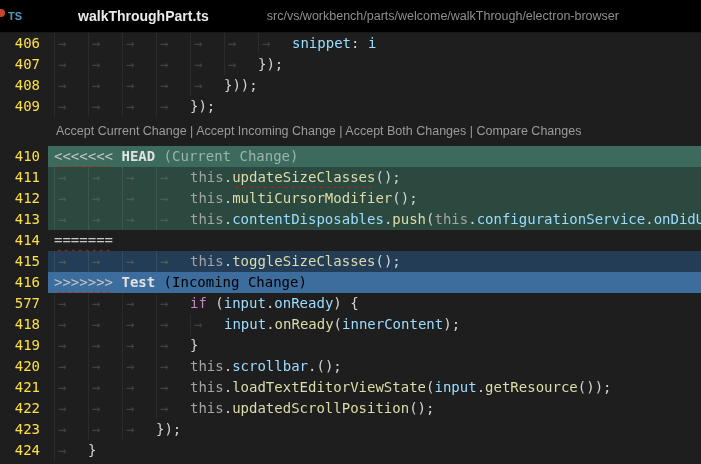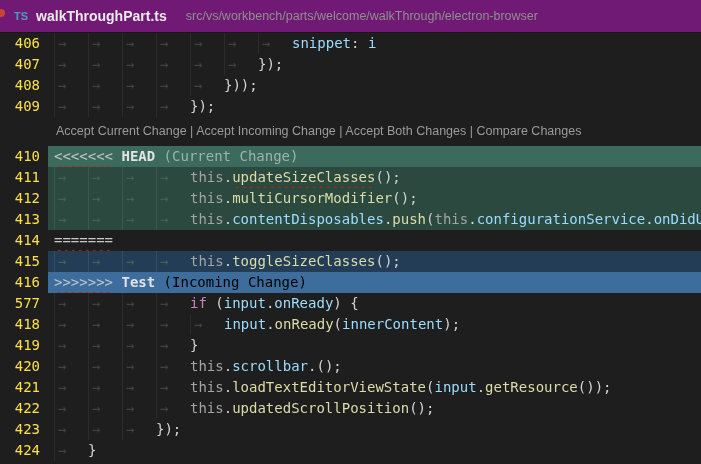--- a/index.html
+++ b/index.html
@@ -1,24 +1,24 @@
 <!DOCTYPE html>
 <html><head>
 <meta charset="utf-8">
 <style>
   html,body{margin:0;padding:0;background:#1e1e1e;}
   .window{position:relative;width:701px;height:464px;overflow:hidden;background:#1e1e1e;
           font-family:"Liberation Sans",sans-serif;}
   
-  .titlebar{position:relative;height:33px;background:#701a75;display:flex;align-items:center;
-            padding-left:14px;box-sizing:border-box;border-bottom:1px solid #171717;}
+  .titlebar{position:relative;height:33px;background:#000000;display:flex;align-items:center;
+            padding-left:8px;box-sizing:border-box;border-bottom:1px solid #171717;gap:48px;}
   .mod-dot{position:absolute;left:-3px;top:9px;width:8px;height:8px;border-radius:50%;background:#c94430;}
   .ts-icon{color:#519aba;font-weight:bold;font-size:11px;letter-spacing:0;margin-right:8px;}
   .filename{color:#eaeaea;font-weight:bold;font-size:14px;margin-right:10px;}
-  .filepath{color:#8f8f8f;font-size:12.5px;margin-left:9px;}
+  .filepath{color:#8f8f8f;font-size:12.5px;}
   
   .editor{position:relative;width:701px;}
   .row{display:flex;height:21px;line-height:21px;
        font-family:"DejaVu Sans Mono",monospace;font-size:14px;}
   .row.lens{height:29px;line-height:29px;}
   .gut{flex:none;width:48px;box-sizing:border-box;text-align:right;padding-right:8px;
        color:#fde047;font-size:14px;}
   .content{flex:1;display:flex;align-items:stretch;padding-left:6px;white-space:pre;
            overflow:hidden;}
   .tab{flex:none;width:34px;color:#3f4142;border-left:1px solid rgba(255,255,255,0.06);

